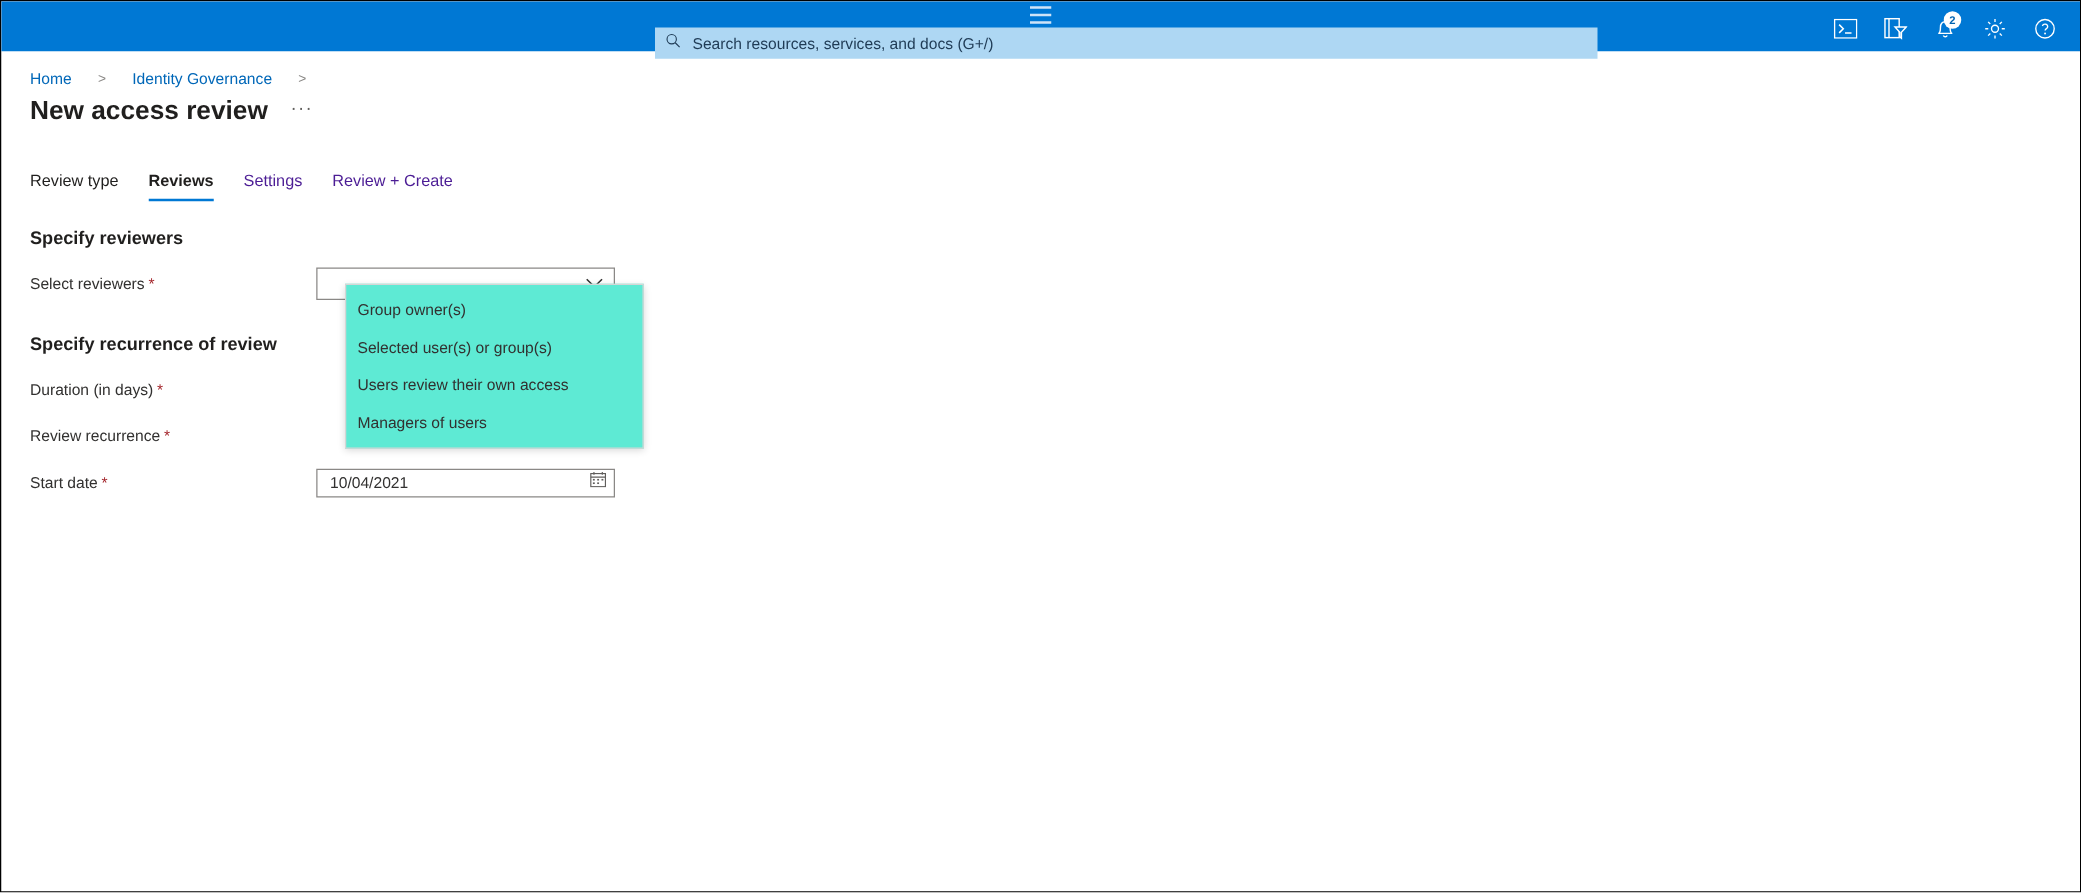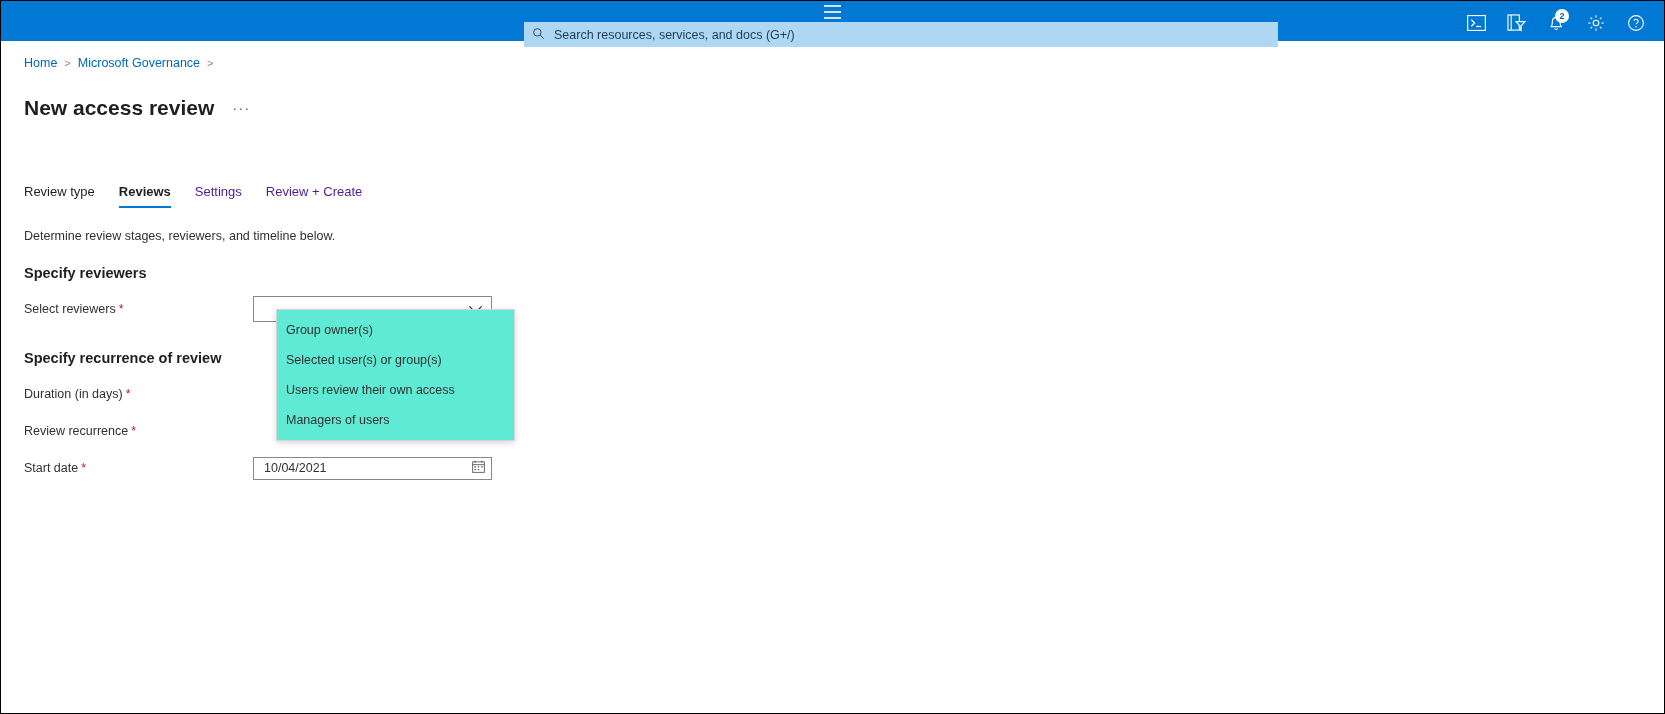--- a/index.html
+++ b/index.html
@@ -98,51 +98,51 @@
     padding: 0 2px;
   }
 
   
   .content { padding: 0 0 0 23px; }
   .breadcrumb {
     margin-top: 13px;
     font-size: 12.5px;
     display: flex;
     align-items: center;
-    gap: 7px;
+    gap: 21px;
     height: 18px;
   }
   .crumb-link { color: #0067b8; cursor: pointer; white-space: nowrap; }
   .crumb-sep { color: #8a8886; font-size: 11px; }
 
   .titlerow {
-    margin-top: 16px;
-    display: flex;
-    align-items: flex-end;
+    margin-top: 1px;
+    display: flex;
+    align-items: center;
     gap: 18px;
     height: 30px;
   }
   .page-title {
     font-size: 21px;
     font-weight: bold;
     color: #201f1e;
     line-height: 1;
   }
   .ellipsis-btn {
     color: #605e5c;
     font-size: 15px;
     letter-spacing: 1px;
     cursor: pointer;
     line-height: 1;
     padding-bottom: 3px;
   }
 
   
   .tabs {
-    margin-top: 60px;
+    margin-top: 28px;
     display: flex;
     align-items: flex-end;
     height: 30px;
     gap: 0;
   }
   .tab {
     font-size: 13px;
     color: #201f1e;
     padding: 0 12px 9px 12px;
     cursor: pointer;
@@ -320,37 +320,36 @@
       </div>
 
     </div>
   </div>
 
   <div class="content">
 
     <div class="breadcrumb">
       <span class="crumb-link">Home</span>
       <span class="crumb-sep">&gt;</span>
-      <span class="crumb-link">Microsoft Governance</span>
+      <span class="crumb-link">Identity Governance</span>
       <span class="crumb-sep">&gt;</span>
     </div>
 
     <div class="titlerow">
       <div class="page-title">New access review</div>
       <div class="ellipsis-btn">···</div>
     </div>
 
     <div class="tabs">
       <div class="tab">Review type</div>
       <div class="tab active">Reviews</div>
       <div class="tab disabled">Settings</div>
       <div class="tab disabled">Review + Create</div>
     </div>
 
-    <div class="subtitle">Determine review stages, reviewers, and timeline below.</div>
 
     <div class="form">
 
       <div class="section-head">Specify reviewers</div>
 
       <div class="field-row">
         <div class="field-label">
           <span>Select reviewers</span><span class="req">*</span>
         </div>
         <div class="control">

